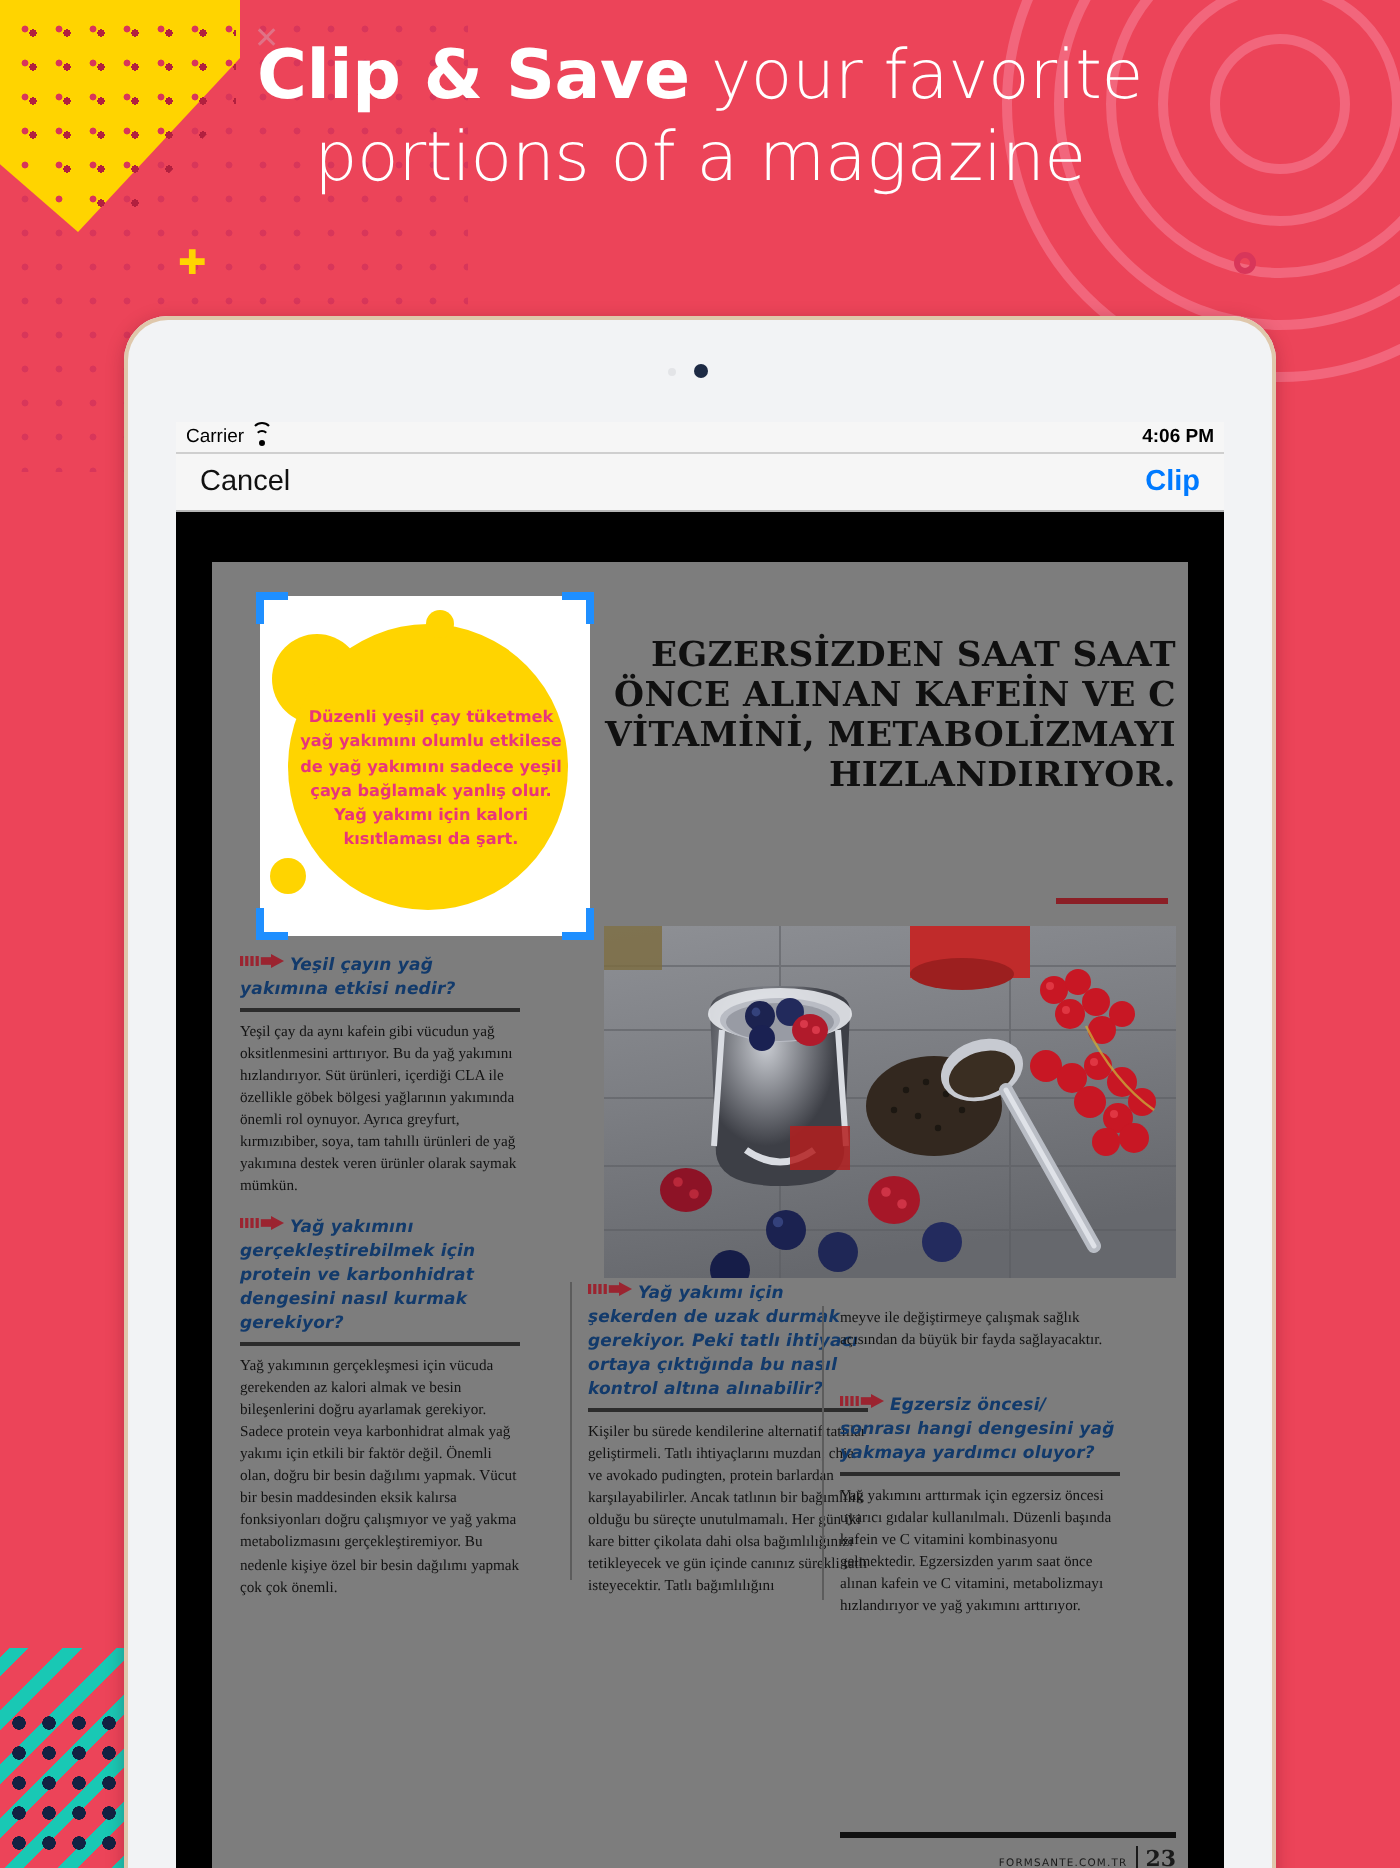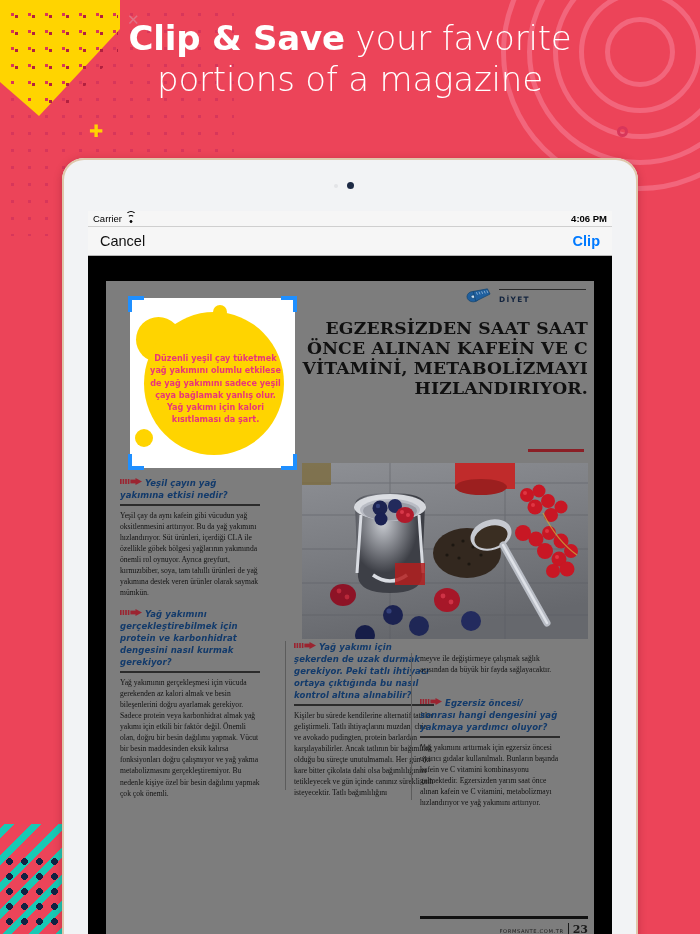--- a/index.html
+++ b/index.html
@@ -319,37 +319,20 @@
     </div>
 
     <div id="nav-bar">
       <div id="cancel-btn">Cancel</div>
       <div id="done-btn">Clip</div>
     </div>
 
     <div id="mag-canvas">
       <div id="mag-page">
 
-        <div id="mag-tag">
-          <svg id="tag-icon" viewBox="0 0 40 30">
-            <g fill="#1f5f9e" stroke="#14456f" stroke-width="1.1">
-              <ellipse cx="11" cy="16" rx="9.5" ry="8"></ellipse>
-              <ellipse cx="11" cy="16" rx="3.2" ry="2.6" fill="#cfe1f2"></ellipse>
-              <path d="M11 8 L33 4 L37 12 L15 23 Z"></path>
-            </g>
-            <g stroke="#cfe1f2" stroke-width="0.9">
-              <path d="M16 9.2 L17.6 13"></path>
-                <path d="M20 8.5 L21.6 12.4"></path>
-              <path d="M24 7.8 L25.6 11.7"></path>
-                <path d="M28 7.1 L29.6 11"></path>
-              <path d="M32 6.4 L33.6 10.3"></path>
-            </g>
-          </svg>
-          <div id="tag-label">DİYET</div>
-        </div>
 
         <div id="mag-headline">EGZERSİZDEN SAAT SAAT ÖNCE ALINAN KAFEİN VE C VİTAMİNİ, METABOLİZMAYI HIZLANDIRIYOR.</div>
         <div id="headline-rule"></div>
 
         <div id="mag-photo">
           <svg viewBox="0 0 300 176" preserveAspectRatio="xMidYMid slice">
             <defs>
               <linearGradient id="wood" x1="0" y1="0" x2="0.3" y2="1">
                 <stop offset="0%" stop-color="#8e9095"></stop>
                 <stop offset="50%" stop-color="#7b7d82"></stop>
@@ -508,21 +491,21 @@
                 <rect x="0" y="1" width="1.6" height="5"></rect>
                   <rect x="2.6" y="1" width="1.6" height="5"></rect>
                 <rect x="5.2" y="1" width="1.6" height="5"></rect>
                   <rect x="7.8" y="1" width="1.6" height="5"></rect>
                 <rect x="10.4" y="1.6" width="6" height="3.8"></rect>
                 <path d="M15.5 0 L22 3.5 L15.5 7 Z"></path>
               </g>
             </svg><span>Egzersiz öncesi/ sonrası hangi dengesini yağ yakmaya yardımcı oluyor?</span>
           </div>
           <div class="sec-rule"></div>
-          <div class="sec-body">Yağ yakımını arttırmak için egzersiz öncesi uyarıcı gıdalar kullanılmalı. Bunların başında kafein ve C vitamini kombinasyonu gelmektedir. Egzersizden yarım saat önce alınan kafein ve C vitamini, metabolizmayı hızlandırıyor ve yağ yakımını arttırıyor.</div>
+          <div class="sec-body">Yağ yakımını arttırmak için egzersiz öncesi uyarıcı gıdalar kullanılmalı. Düzenli başında kafein ve C vitamini kombinasyonu gelmektedir. Egzersizden yarım saat önce alınan kafein ve C vitamini, metabolizmayı hızlandırıyor ve yağ yakımını arttırıyor.</div>
         </div>
 
         <div id="mag-footer">
           <div id="footer-rule"></div>
           <div id="footer-text">
             <span>FORMSANTE.COM.TR</span><span class="pg">23</span>
           </div>
         </div>
 
         <div id="selection">

